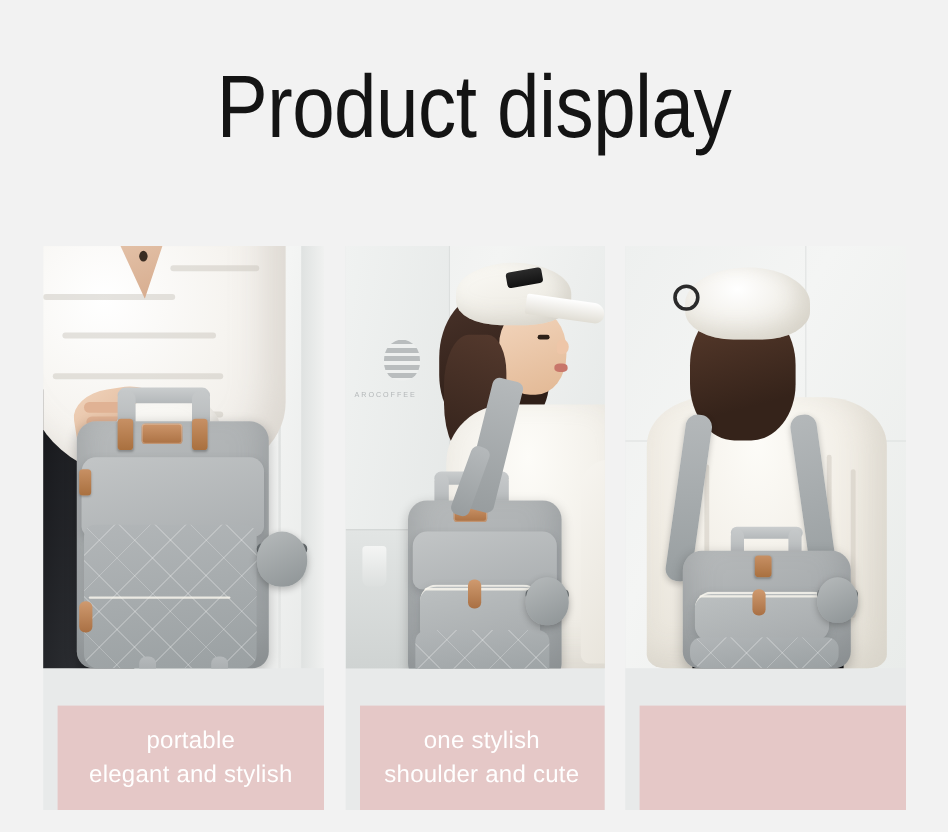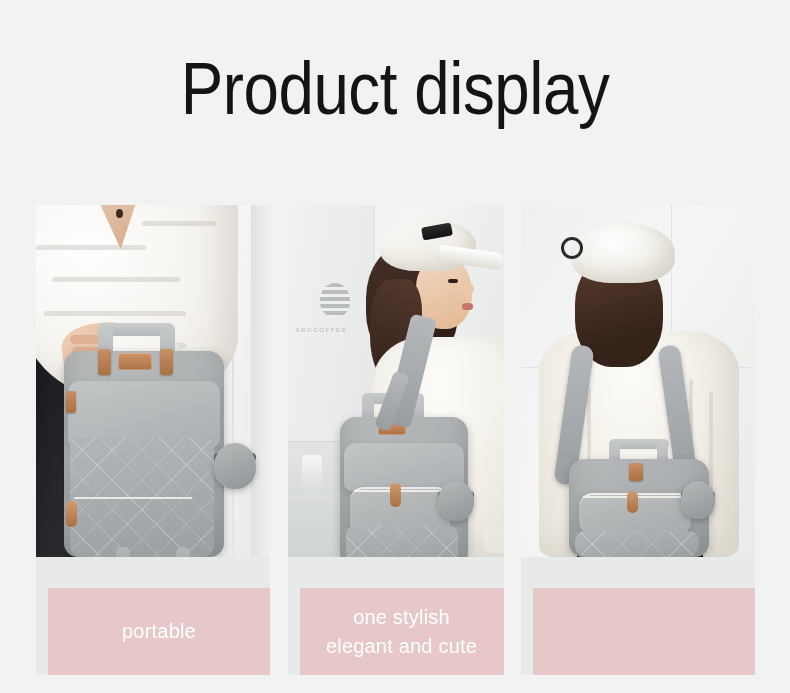--- a/index.html
+++ b/index.html
@@ -229,20 +229,21 @@
             <div class="zipline" style="left:10px;top:146px;width:118px;"></div>
           </div>
           <div class="pouchband" style="left:150px;top:102px;"></div>
           <div class="pouch" style="left:150px;top:92px;"></div>
           <div class="strap" style="left:52px;top:196px;width:14px;height:30px;"></div>
           <div class="strap" style="left:112px;top:196px;width:14px;height:30px;"></div>
         </div>
       </div>
       <div class="caption">
         <span class="l1">portable</span>
+        <span class="l2">elegant and stylish</span>
       </div>
     </div>
 
     <div class="panel mid p2">
       <div class="photo">
         <div class="wall"></div>
         <div class="wallsplit"></div>
         <div class="signlogo"></div>
         <div class="signtext">AROCOFFEE</div>
         <div class="counter"></div>
@@ -275,21 +276,21 @@
           <div class="pouchband" style="left:98px;top:74px;width:36px;"></div>
           <div class="pouch" style="left:98px;top:64px;width:36px;height:40px;"></div>
         </div>
         <div class="bag">
           <div class="strap" style="left:110px;top:110px;width:26px;height:112px;transform:rotate(14deg);"></div>
           <div class="strap" style="left:96px;top:166px;width:16px;height:60px;transform:rotate(20deg);"></div>
         </div>
       </div>
       <div class="caption">
         <span class="l1">one stylish</span>
-        <span class="l2">elegant and cute</span>
+        <span class="l2">shoulder and cute</span>
       </div>
     </div>
 
     <div class="panel p3">
       <div class="photo">
         <div class="wall"></div>
         <div class="tile1"></div>
         <div class="tile2"></div>
         <div class="sweater">
           <div class="knit" style="left:30px;top:40px;height:140px;"></div>

